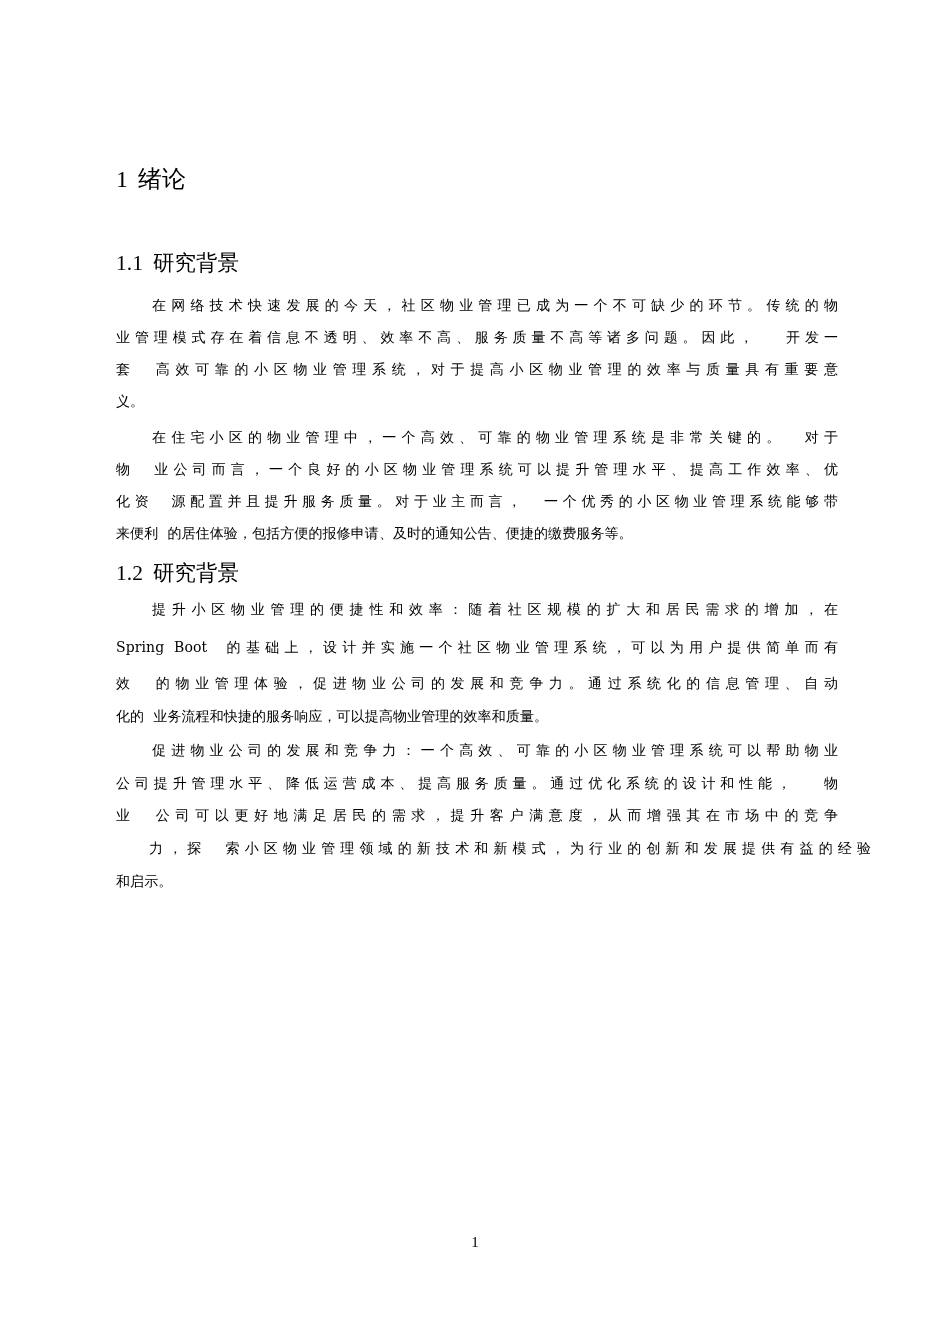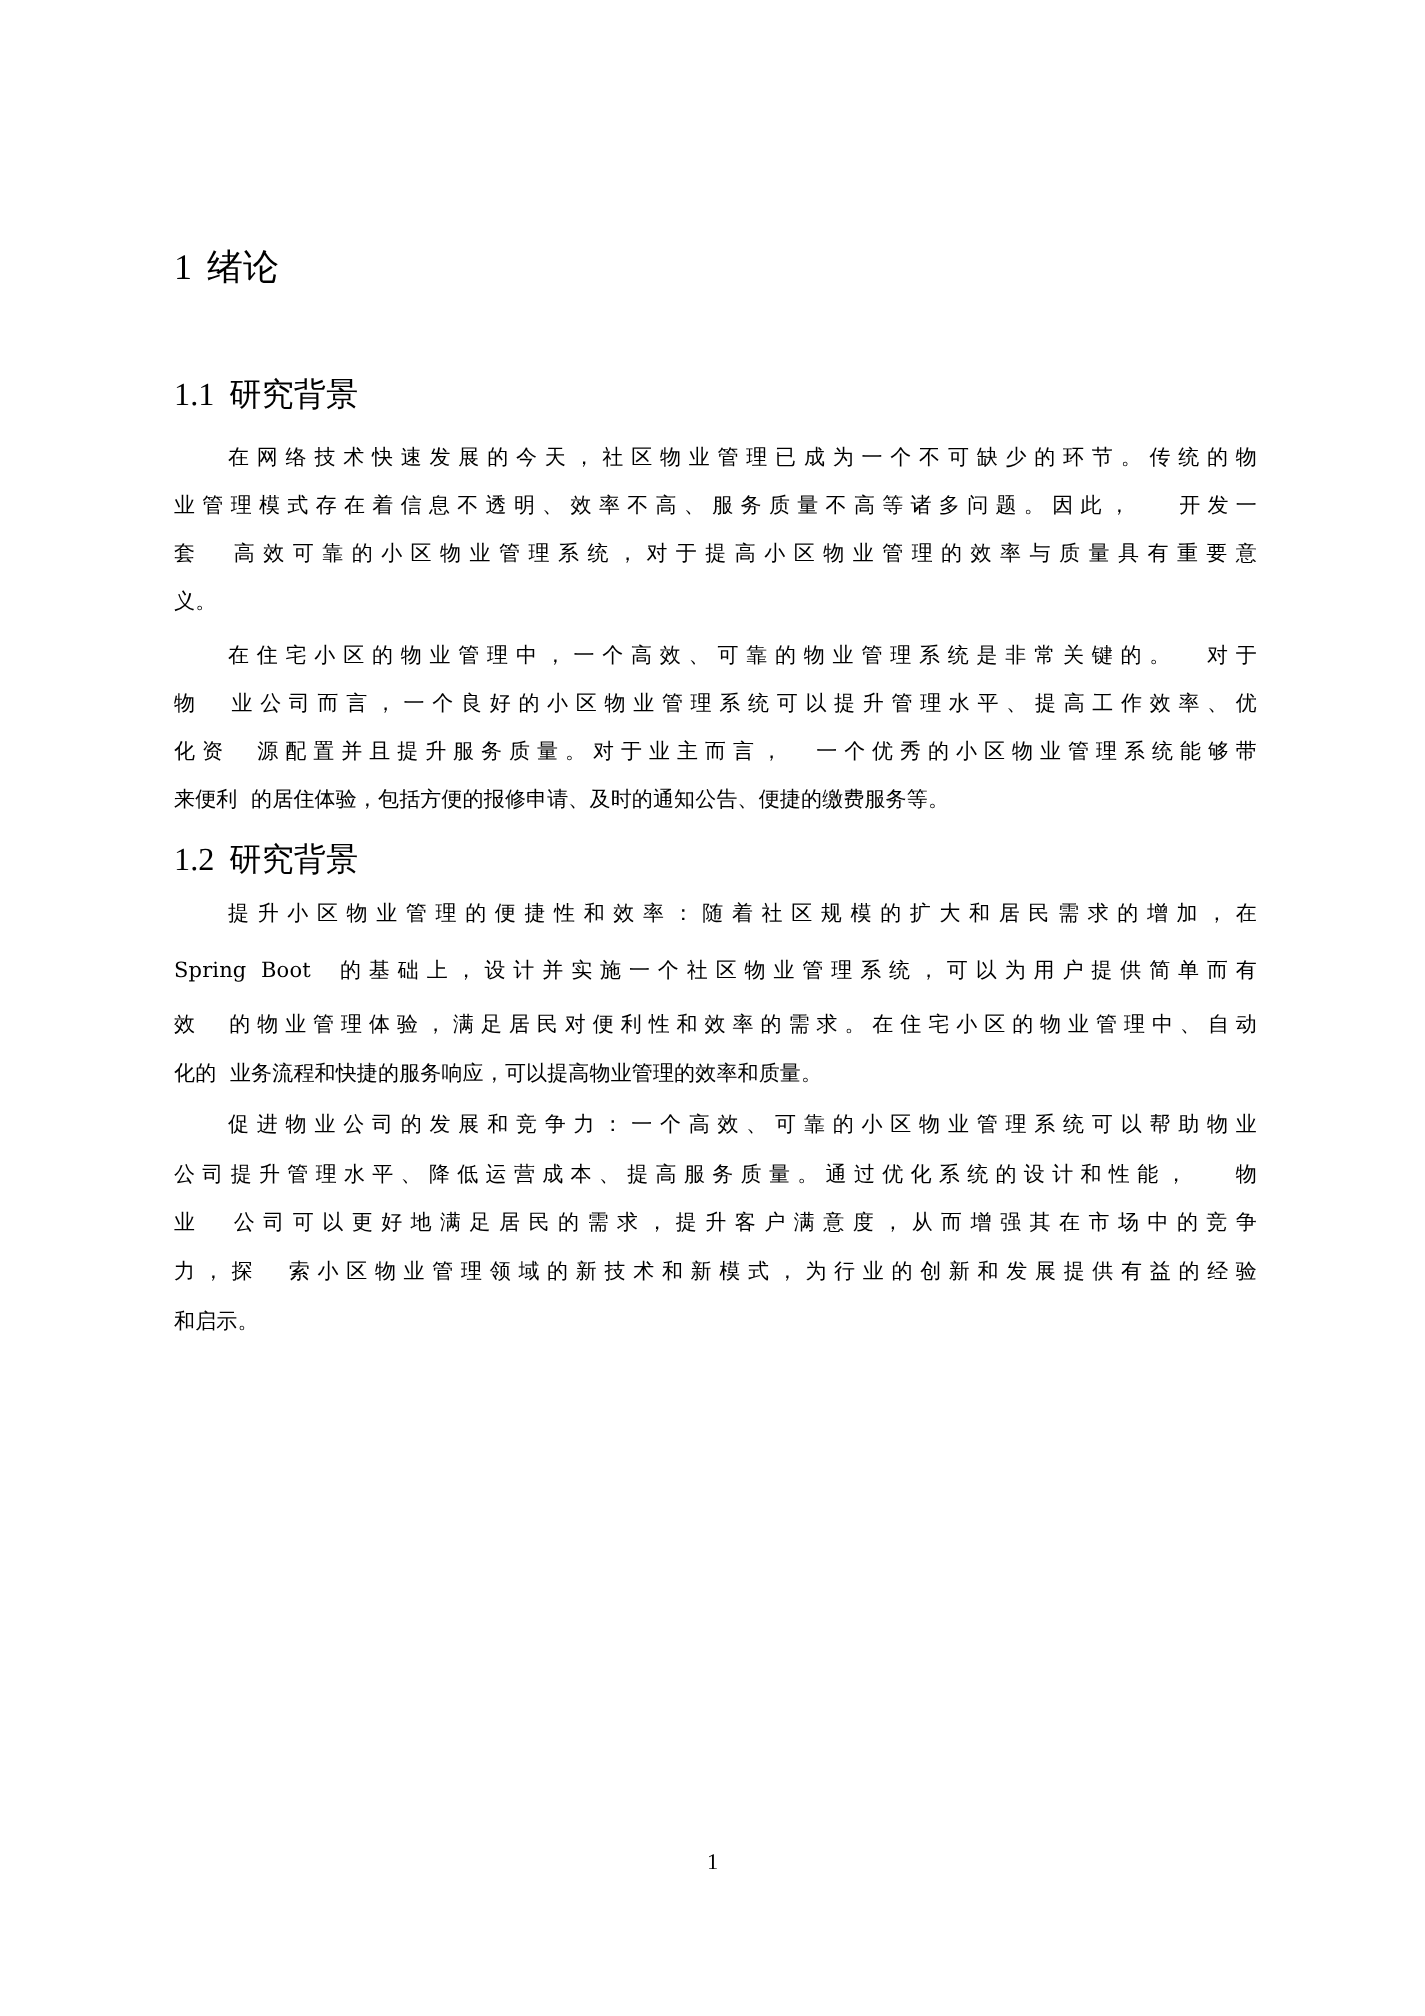--- a/index.html
+++ b/index.html
@@ -91,27 +91,27 @@
     <div class="para-line last" style="top:521px;">来便利  的居住体验，包括方便的报修申请、及时的通知公告、便捷的缴费服务等。</div>
   </div>
 
   <div class="h2" style="top:559px;">
     <span class="num">1.2</span><span>研究背景</span>
   </div>
 
   <div>
     <div class="para-line indent" style="top:574px;margin-top:23px;">提升小区物业管理的便捷性和效率：随着社区规模的扩大和居民需求的增加，在</div>
     <div class="para-line" style="top:635px;">Spring Boot  的基础上，设计并实施一个社区物业管理系统，可以为用户提供简单而有</div>
-    <div class="para-line" style="top:671px;">效  的物业管理体验，满足居民对便利性和效率的需求。在住宅小区的物业管理中、自动</div>
+    <div class="para-line" style="top:671px;">效  的物业管理体验，促进物业公司的发展和竞争力。通过系统化的信息管理、自动</div>
     <div class="para-line last" style="top:704px;">化的  业务流程和快捷的服务响应，可以提高物业管理的效率和质量。</div>
   </div>
 
   <div>
     <div class="para-line indent" style="top:738px;">促进物业公司的发展和竞争力：一个高效、可靠的小区物业管理系统可以帮助物业</div>
     <div class="para-line" style="top:771px;">公司提升管理水平、降低运营成本、提高服务质量。通过优化系统的设计和性能，   物</div>
     <div class="para-line" style="top:803px;">业  公司可以更好地满足居民的需求，提升客户满意度，从而增强其在市场中的竞争</div>
-    <div class="para-line" style="top:836px;">力，探  索小区物业管理领域的新技术和新模式，为行业的创新和发展提供有益的经验</div>
+    <div class="para-line" style="top:836px;margin-left:33px;">力，探  索小区物业管理领域的新技术和新模式，为行业的创新和发展提供有益的经验</div>
     <div class="para-line last" style="top:869px;">和启示。</div>
   </div>
 
   <div class="page-number">1</div>
 
 </div>
 
 </body></html>

